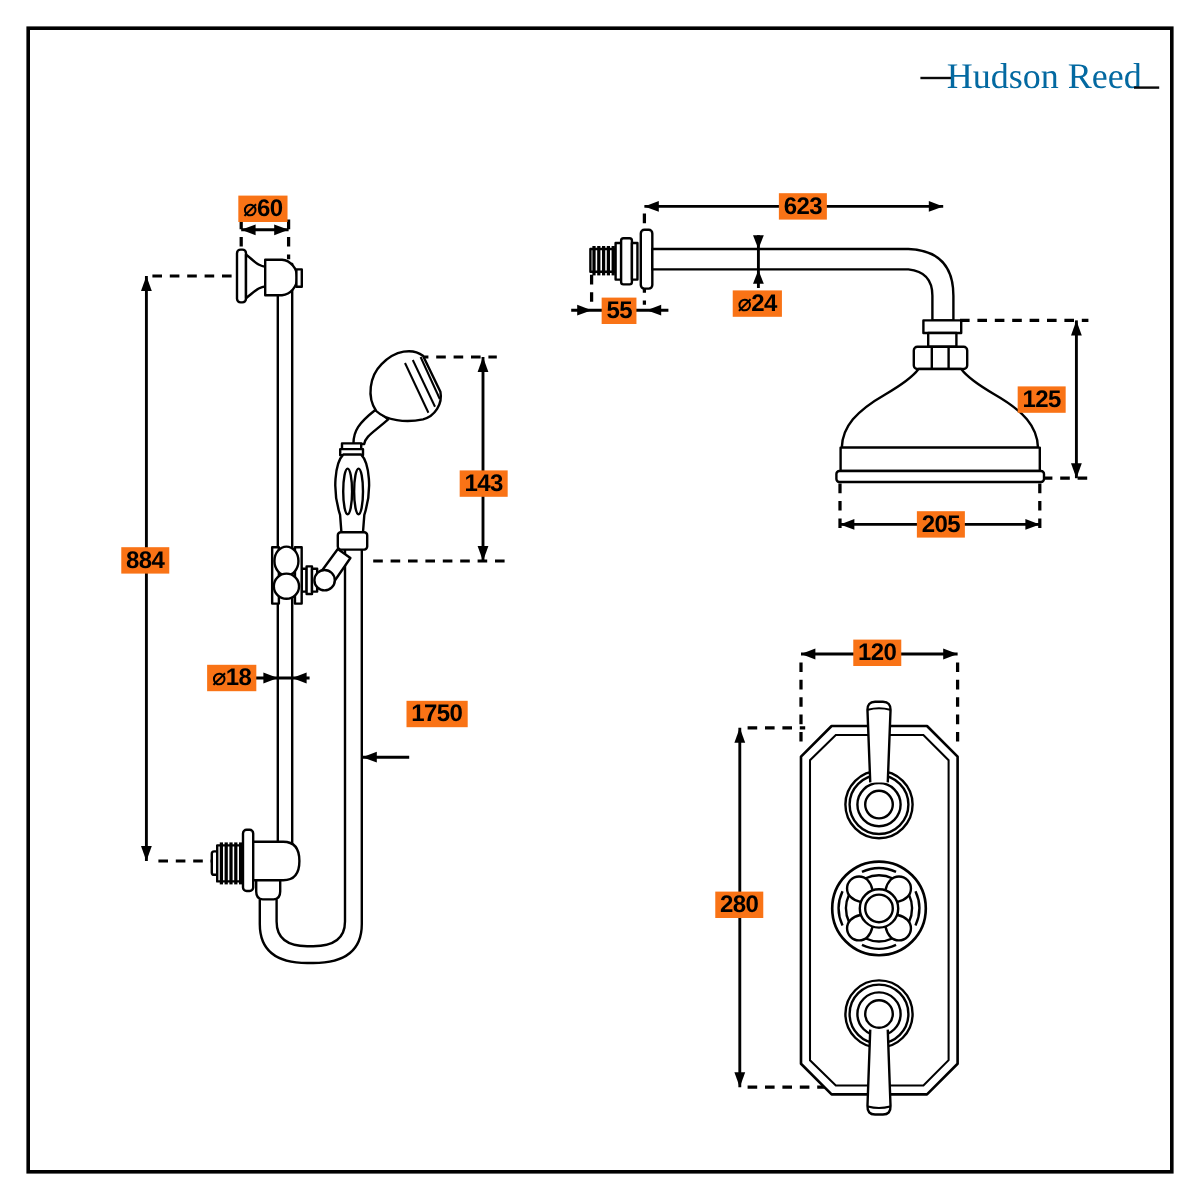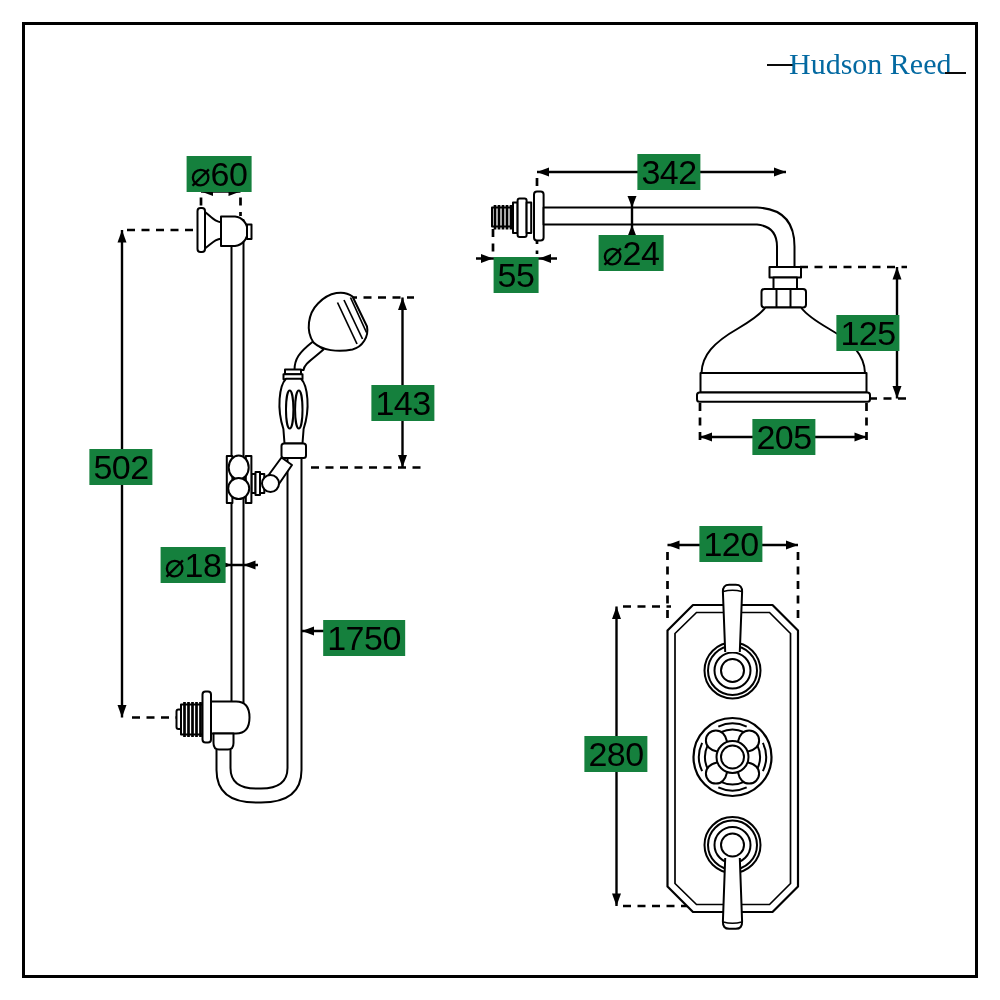--- a/index.html
+++ b/index.html
@@ -12,22 +12,22 @@
   .st{stroke:#000;stroke-width:2;fill:none;stroke-linejoin:round;}
   .thin{stroke:#000;stroke-width:1.7;fill:none;}
   .pf{fill:#fff;stroke:#000;stroke-width:2;stroke-linejoin:round;}
   .pf22{fill:#fff;stroke:#000;stroke-width:2.2;stroke-linejoin:round;}
   .bar{stroke:#000;stroke-width:2.7;fill:none;}
   .dimln{stroke:#000;stroke-width:2.4;fill:none;}
   .dsh{stroke:#000;stroke-width:2.7;fill:none;stroke-dasharray:8 6.5;}
   .ar{fill:#000;stroke:none;}
   
   .dim-label{position:absolute;transform:translate(-50%,-50%);
-             font-size:34px;font-weight:400;line-height:1;letter-spacing:-0.5px;
-             background:#15803d;padding:1px 4px;white-space:nowrap;}
+             font-size:20px;font-weight:700;line-height:1;letter-spacing:-0.5px;
+             background:#f97316;padding:1px 4px;white-space:nowrap;}
   
   .logo{position:absolute;left:767px;top:47px;display:flex;align-items:center;
         font-family:"Liberation Serif","DejaVu Serif",serif;font-size:30px;color:#0369a1;}
   .logo .dashL{width:27px;height:2.5px;background:#0a0a0a;margin-right:-5px;margin-top:2px;}
   .logo .dashR{width:21px;height:2.5px;background:#0a0a0a;margin-left:-6px;
                align-self:flex-end;margin-bottom:7px;}
 </style>
 </head>
 <body>
 
@@ -224,27 +224,27 @@
       <polygon class="ar" points="667.5,545 679.5,540.5 679.5,549.5"></polygon>
       <polygon class="ar" points="798,545 786,540.5 786,549.5"></polygon>
 
       <line class="dimln" x1="616.5" y1="606.5" x2="616.5" y2="906"></line>
       <polygon class="ar" points="616.5,606.5 612,619 621,619"></polygon>
       <polygon class="ar" points="616.5,906 612,893.5 621,893.5"></polygon>
     </g>
   </svg>
 
   <div class="dim-label" style="left:219px;top:174px;">⌀60</div>
-  <div class="dim-label" style="left:121px;top:467px;">502</div>
+  <div class="dim-label" style="left:121px;top:467px;">884</div>
   <div class="dim-label" style="left:193px;top:565px;">⌀18</div>
   <div class="dim-label" style="left:403px;top:403px;">143</div>
-  <div class="dim-label" style="left:364px;top:638px;">1750</div>
-
-  <div class="dim-label" style="left:669px;top:172px;">342</div>
-  <div class="dim-label" style="left:516px;top:259px;margin-top:16px;">55</div>
+  <div class="dim-label" style="left:364px;top:595px;">1750</div>
+
+  <div class="dim-label" style="left:669px;top:172px;">623</div>
+  <div class="dim-label" style="left:516px;top:259px;">55</div>
   <div class="dim-label" style="left:631px;top:253px;">⌀24</div>
   <div class="dim-label" style="left:868px;top:333px;">125</div>
   <div class="dim-label" style="left:784px;top:437px;">205</div>
 
   <div class="dim-label" style="left:731px;top:544px;">120</div>
   <div class="dim-label" style="left:616px;top:754px;">280</div>
 
   <div class="logo">
     <span class="dashL"></span>
     <span>Hudson Reed</span>

